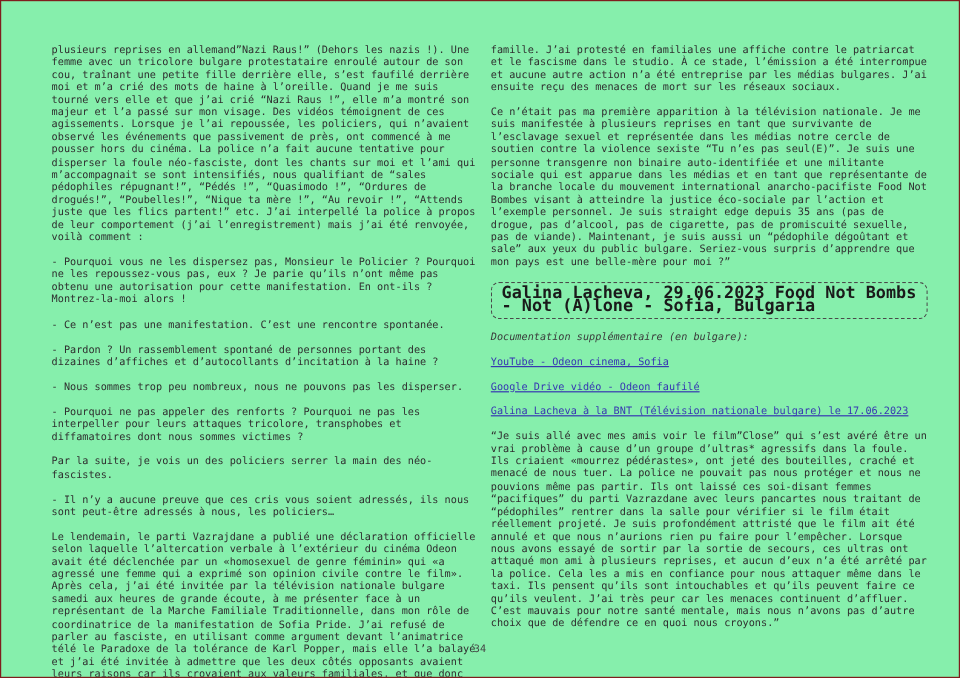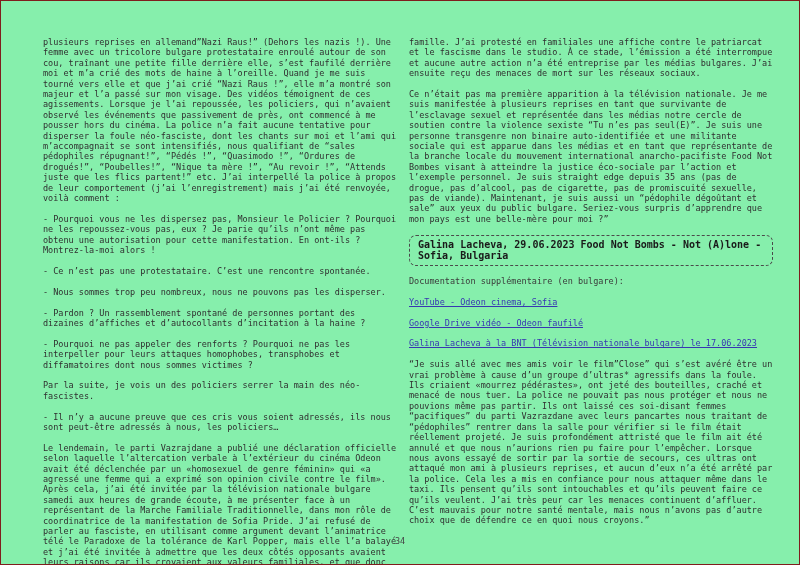--- a/index.html
+++ b/index.html
@@ -36,24 +36,25 @@
     margin: 0 0 10.4px 0;
     white-space: normal;
   }
   .quote-box {
     border: 1px dashed #4a4a4a;
     border-radius: 7px;
     padding: 3px 8px 4px 8px;
     margin: 2px 0 10.4px 0;
     font-weight: bold;
     color: #1a1a1a;
-    font-size: 10px;
+    font-size: 14px;
     line-height: 11px;
   }
   .doc-label {
+    font-style: italic;
     color: #3a3a3a;
   }
   .links a {
     display: block;
     color: #3737b2;
     text-decoration: underline;
     margin: 0 0 10.4px 0;
     cursor: pointer;
   }
   .page-number {
@@ -68,24 +69,24 @@
 </style>
 </head>
 <body>
 
 <div class="page">
   <div class="columns">
 
     <div class="col left">
       <p>plusieurs reprises en allemand”Nazi Raus!” (Dehors les nazis !). Une femme avec un tricolore bulgare protestataire enroulé autour de son cou, traînant une petite fille derrière elle, s’est faufilé derrière moi et m’a crié des mots de haine à l’oreille. Quand je me suis tourné vers elle et que j’ai crié “Nazi Raus !”, elle m’a montré son majeur et l’a passé sur mon visage. Des vidéos témoignent de ces agissements. Lorsque je l’ai repoussée, les policiers, qui n’avaient observé les événements que passivement de près, ont commencé à me pousser hors du cinéma. La police n’a fait aucune tentative pour disperser la foule néo-fasciste, dont les chants sur moi et l’ami qui m’accompagnait se sont intensifiés, nous qualifiant de “sales pédophiles répugnant!”, “Pédés !”, “Quasimodo !”, “Ordures de drogués!”, “Poubelles!”, “Nique ta mère !”, “Au revoir !”, “Attends juste que les flics partent!” etc. J’ai interpellé la police à propos de leur comportement (j’ai l’enregistrement) mais j’ai été renvoyée, voilà comment :</p>
       <p>- Pourquoi vous ne les dispersez pas, Monsieur le Policier ? Pourquoi ne les repoussez-vous pas, eux ? Je parie qu’ils n’ont même pas obtenu une autorisation pour cette manifestation. En ont-ils ? Montrez-la-moi alors !</p>
-      <p>- Ce n’est pas une protestataire. C’est une rencontre spontanée.</p>
+      <p>- Ce n’est pas une manifestation. C’est une rencontre spontanée.</p>
+      <p>- Pardon ? Un rassemblement spontané de personnes portant des dizaines d’affiches et d’autocollants d’incitation à la haine ?</p>
       <p>- Nous sommes trop peu nombreux, nous ne pouvons pas les disperser.</p>
-      <p>- Pardon ? Un rassemblement spontané de personnes portant des dizaines d’affiches et d’autocollants d’incitation à la haine ?</p>
-      <p>- Pourquoi ne pas appeler des renforts ? Pourquoi ne pas les interpeller pour leurs attaques homophobes, transphobes et diffamatoires dont nous sommes victimes ?</p>
+      <p>- Pourquoi ne pas appeler des renforts ? Pourquoi ne pas les interpeller pour leurs attaques tricolore, transphobes et diffamatoires dont nous sommes victimes ?</p>
       <p>Par la suite, je vois un des policiers serrer la main des néo-fascistes.</p>
       <p>- Il n’y a aucune preuve que ces cris vous soient adressés, ils nous sont peut-être adressés à nous, les policiers…</p>
       <p>Le lendemain, le parti Vazrajdane a publié une déclaration officielle selon laquelle l’altercation verbale à l’extérieur du cinéma Odeon avait été déclenchée par un «homosexuel de genre féminin» qui «a agressé une femme qui a exprimé son opinion civile contre le film». Après cela, j’ai été invitée par la télévision nationale bulgare samedi aux heures de grande écoute, à me présenter face à un représentant de la Marche Familiale Traditionnelle, dans mon rôle de coordinatrice de la manifestation de Sofia Pride. J’ai refusé de parler au fasciste, en utilisant comme argument devant l’animatrice télé le Paradoxe de la tolérance de Karl Popper, mais elle l’a balayé et j’ai été invitée à admettre que les deux côtés opposants avaient leurs raisons car ils croyaient aux valeurs familiales, et que donc l’année prochaine nous devrions former une procession générale pour la</p>
     </div>
 
     <div class="col right">
       <p>famille. J’ai protesté en familiales une affiche contre le patriarcat et le fascisme dans le studio. À ce stade, l’émission a été interrompue et aucune autre action n’a été entreprise par les médias bulgares. J’ai ensuite reçu des menaces de mort sur les réseaux sociaux.</p>
       <p>Ce n’était pas ma première apparition à la télévision nationale. Je me suis manifestée à plusieurs reprises en tant que survivante de l’esclavage sexuel et représentée dans les médias notre cercle de soutien contre la violence sexiste “Tu n’es pas seul(E)”. Je suis une personne transgenre non binaire auto-identifiée et une militante sociale qui est apparue dans les médias et en tant que représentante de la branche locale du mouvement international anarcho-pacifiste Food Not Bombes visant à atteindre la justice éco-sociale par l’action et l’exemple personnel. Je suis straight edge depuis 35 ans (pas de drogue, pas d’alcool, pas de cigarette, pas de promiscuité sexuelle, pas de viande). Maintenant, je suis aussi un “pédophile dégoûtant et sale” aux yeux du public bulgare. Seriez-vous surpris d’apprendre que mon pays est une belle-mère pour moi ?”</p>
 
       <div class="quote-box">

